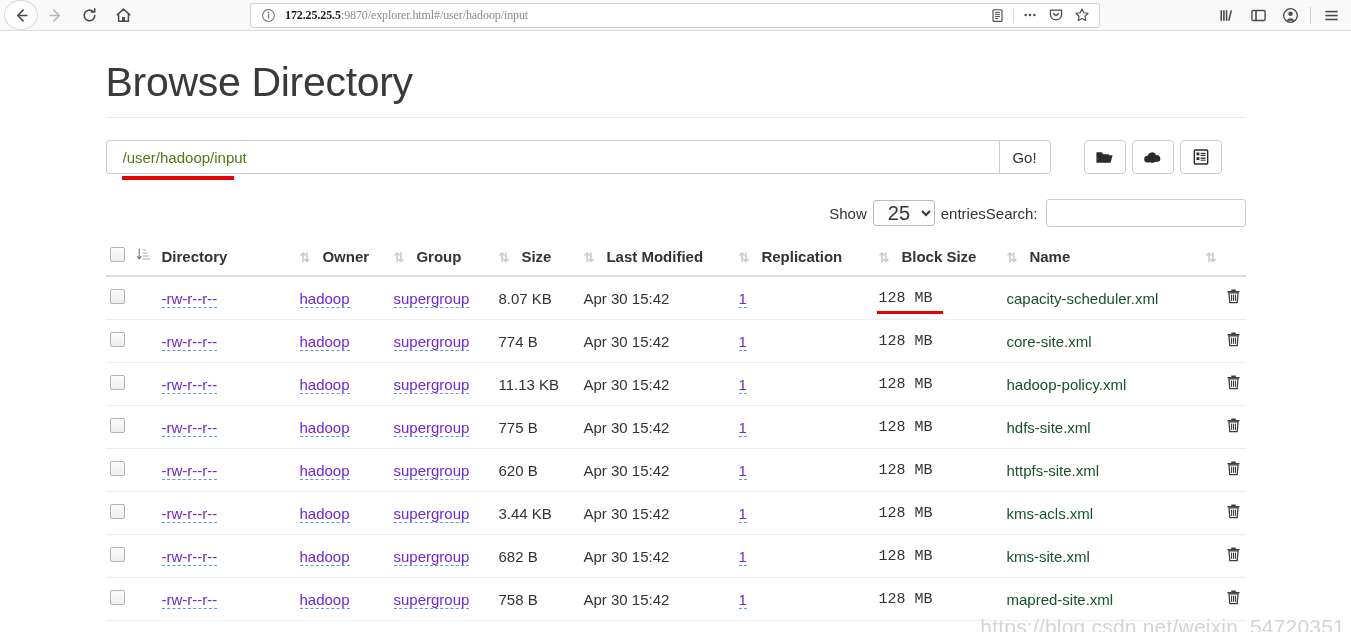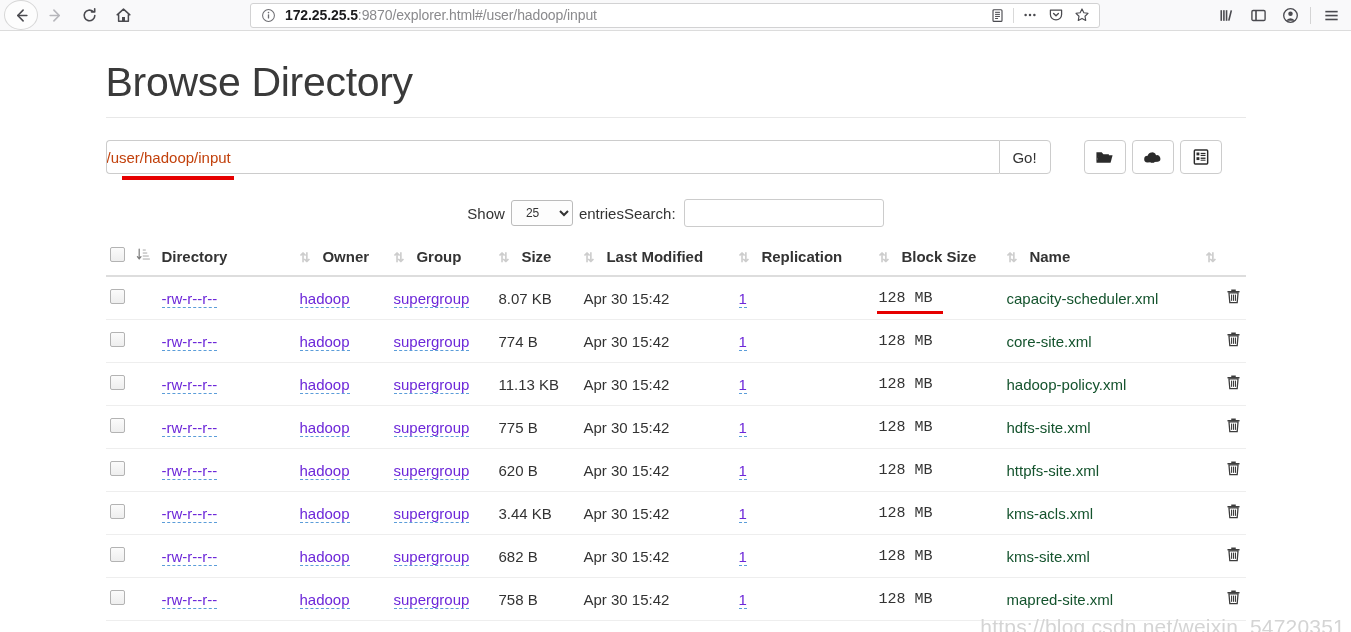--- a/index.html
+++ b/index.html
@@ -36,24 +36,25 @@
     width: 850px; height: 25px;
     background: #ffffff;
     border: 1px solid #d2d2d3;
     border-radius: 3px;
     display: flex; align-items: center;
     padding: 0 4px 0 10px;
   }
   #url-info-icon { margin-right: 9px; display: flex; align-items: center; }
   #url-text {
     flex: 1;
-    font-size: 14px;
+    font-size: 12px;
     color: #8a8a8d;
     white-space: nowrap; overflow: hidden;
     letter-spacing: -0.1px;
+    font-family: Liberation Serif, serif;
   }
   #url-text .host { color: #1b1b1d; font-weight: 600; }
   .url-action { width: 26px; height: 23px; display: flex; align-items: center; justify-content: center; }
   .url-sep { width: 1px; height: 15px; background: #d9d9d9; margin: 0 3px; }
 
   #chrome-right { display: flex; align-items: center; padding-right: 4px; }
   #chrome-right .nav-btn { width: 32px; }
   .chrome-divider { width: 1px; height: 17px; background: #d4d4d4; margin: 0 4px; }
 
   
@@ -84,22 +85,22 @@
     margin: 0 0 22px 0;
   }
 
   
   #path-row { display: flex; align-items: flex-start; position: relative; }
   #path-input-group { display: flex; width: 945px; }
   #path-input {
     flex: 1;
     height: 34px;
     font-size: 15px;
-    color: #c2410c;
-    padding: 6px 0;
+    color: #4d7c0f;
+    padding: 6px 16px;
     border: 1px solid #ccc;
     border-right: 0;
     border-radius: 4px 0 0 4px;
     outline: none;
     font-family: "Liberation Sans", sans-serif;
     background: #fff;
   }
   #go-button {
     height: 34px;
     min-width: 52px;
@@ -124,29 +125,29 @@
     background: #fff;
     border-radius: 4px;
     margin-right: 6px;
     display: flex; align-items: center; justify-content: center;
     cursor: pointer;
     color: #333;
   }
 
   
   #controls-row {
-    display: flex; align-items: center; justify-content: center;
+    display: flex; align-items: center; justify-content: flex-end;
     margin-top: 25px;
   }
   #show-entries { display: flex; align-items: center; font-size: 15px; color: #333; }
   #entries-select {
     margin: 0 6px;
     height: 26px;
     width: 62px;
-    font-size: 12px;
+    font-size: 20px;
     font-family: "Liberation Sans", sans-serif;
     border: 1px solid #bbb;
     border-radius: 3px;
     background: #fdfdfd;
     color: #333;
     padding-left: 10px;
   }
   #search-group { display: flex; align-items: center; font-size: 15px; color: #333; }
   #search-input {
     margin-left: 8px;

